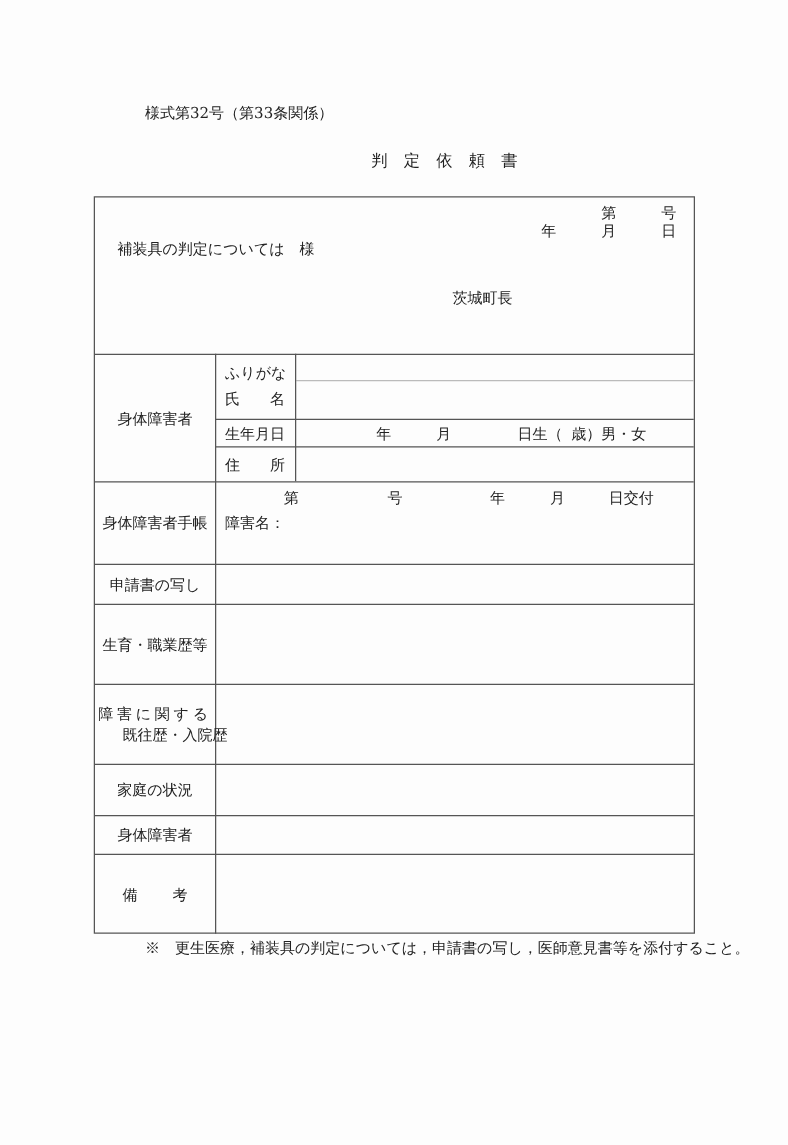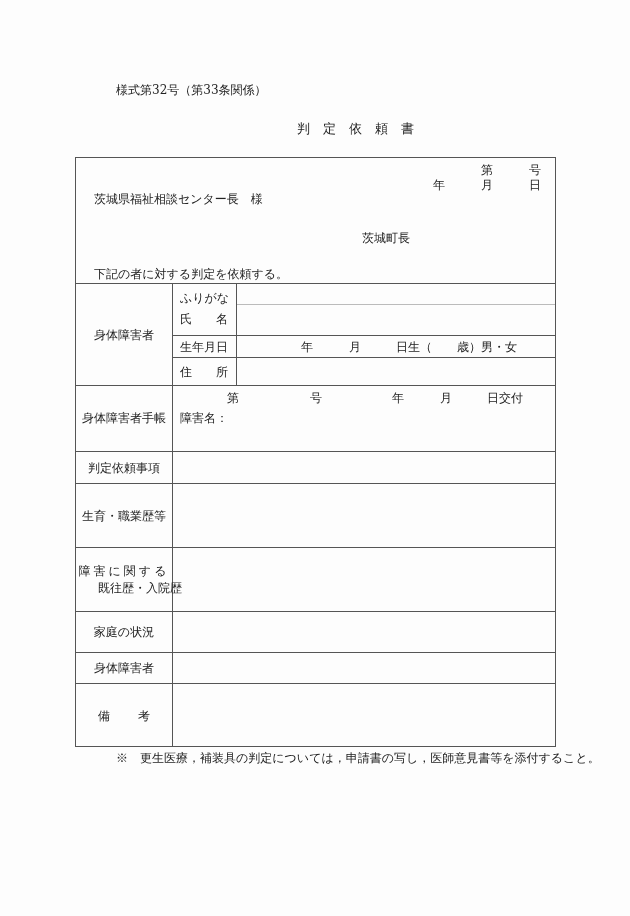--- a/index.html
+++ b/index.html
@@ -24,23 +24,22 @@
 <div class="abs form-no">様式第32号（第33条関係）</div>
 <div class="abs title">判定依頼書</div>
 
 <div class="tbl">
 
   <span class="t" style="left:405px;top:4px;">第</span>
   <span class="t" style="left:453px;top:4px;">号</span>
   <span class="t" style="left:357px;top:19px;">年</span>
   <span class="t" style="left:405px;top:19px;">月</span>
   <span class="t" style="left:453px;top:19px;">日</span>
-  <span class="t" style="left:18px;top:33px;">茨城県福祉相談センター長　様</span>
+  <span class="t" style="left:18px;top:33px;">補装具の判定については　様</span>
   <span class="t" style="left:286px;top:72px;">茨城町長</span>
-  <span class="t" style="left:18px;top:108px;">下記の者に対する判定を依頼する。</span>
 
   <div class="hl" style="top:125px;"></div>
   <div class="hl light" style="top:146px;left:161px;"></div>
   <div class="hl" style="top:177px;left:96px;"></div>
   <div class="hl" style="top:199px;left:96px;"></div>
   <div class="hl" style="top:227px;"></div>
   <div class="hl" style="top:293px;"></div>
   <div class="hl" style="top:325px;"></div>
   <div class="hl" style="top:389px;"></div>
   <div class="hl" style="top:453px;"></div>
@@ -55,38 +54,38 @@
   <div class="t spread" style="left:104px;width:48px;top:153px;">
     <span>氏</span>
     <span>名</span>
   </div>
   <div style="position:absolute;left:162px;top:126px;width:316px;height:19px;"></div>
   <div style="position:absolute;left:162px;top:148px;width:316px;height:28px;"></div>
 
   <span class="t" style="left:104px;top:181px;">生年月日</span>
   <span class="t" style="left:225px;top:181px;">年</span>
   <span class="t" style="left:273px;top:181px;">月</span>
-  <span class="t" style="left:320px;top:181px;">日生（</span>
+  <span class="t" style="left:338px;top:181px;">日生（</span>
   <span class="t" style="left:381px;top:181px;">歳）男・女</span>
 
   <div class="t spread" style="left:104px;width:48px;top:206px;">
     <span>住</span>
     <span>所</span>
   </div>
   <div style="position:absolute;left:162px;top:200px;width:316px;height:26px;"></div>
 
   <div class="t center" style="left:0;width:96px;top:252px;">身体障害者手帳</div>
   <span class="t" style="left:151px;top:232px;">第</span>
   <span class="t" style="left:234px;top:232px;">号</span>
   <span class="t" style="left:316px;top:232px;">年</span>
   <span class="t" style="left:364px;top:232px;">月</span>
   <span class="t" style="left:411px;top:232px;">日交付</span>
   <span class="t" style="left:104px;top:252px;">障害名：</span>
 
-  <div class="t center" style="left:0;width:96px;top:302px;">判定依頼事項</div>
+  <div class="t center" style="left:0;width:96px;top:302px;">申請書の写し</div>
   <div style="position:absolute;left:98px;top:294px;width:380px;height:30px;"></div>
 
   <div class="t center" style="left:0;width:96px;top:350px;">生育・職業歴等</div>
   <div style="position:absolute;left:98px;top:326px;width:380px;height:62px;"></div>
 
   <div class="t center" style="left:0;width:96px;top:405px;letter-spacing:3px;">障害に関する</div>
   <div class="t center" style="left:0;width:96px;top:422px;margin-left:16px;">既往歴・入院歴</div>
   <div style="position:absolute;left:98px;top:390px;width:380px;height:62px;"></div>
 
   <div class="t center" style="left:0;width:96px;top:466px;">家庭の状況</div>

